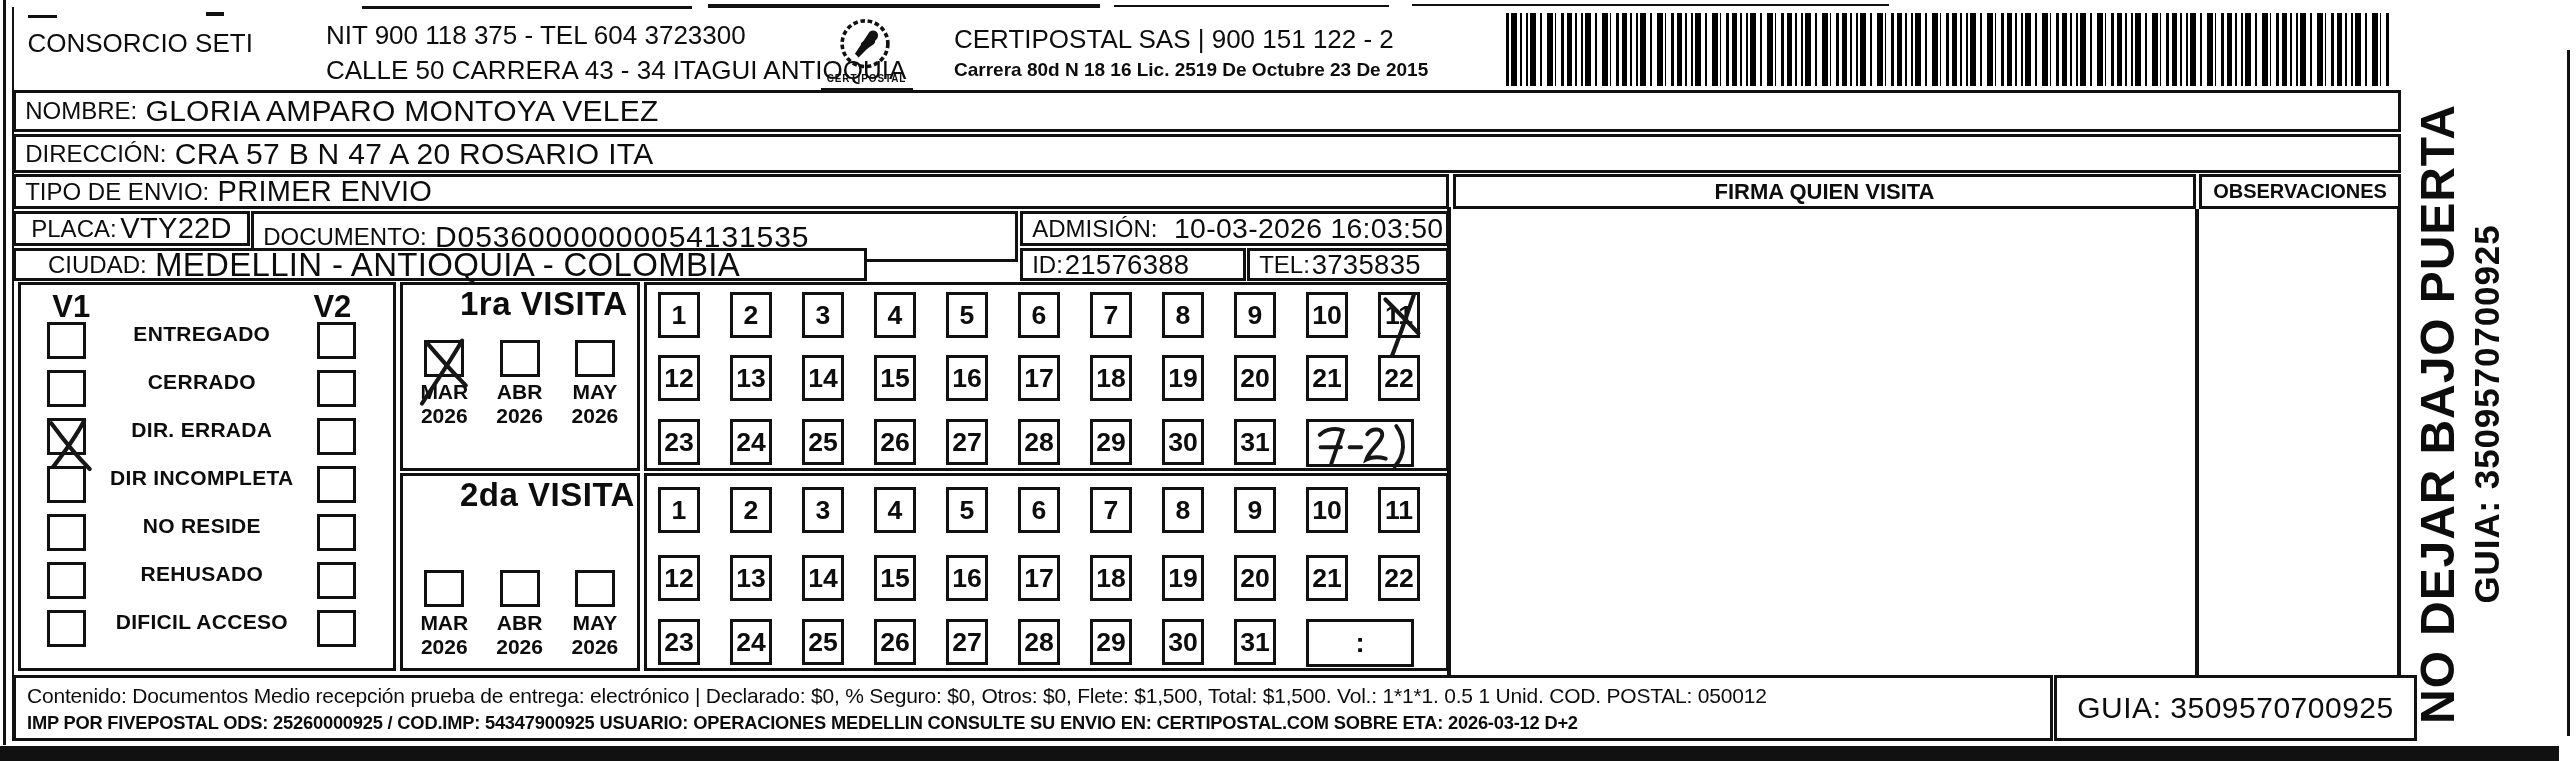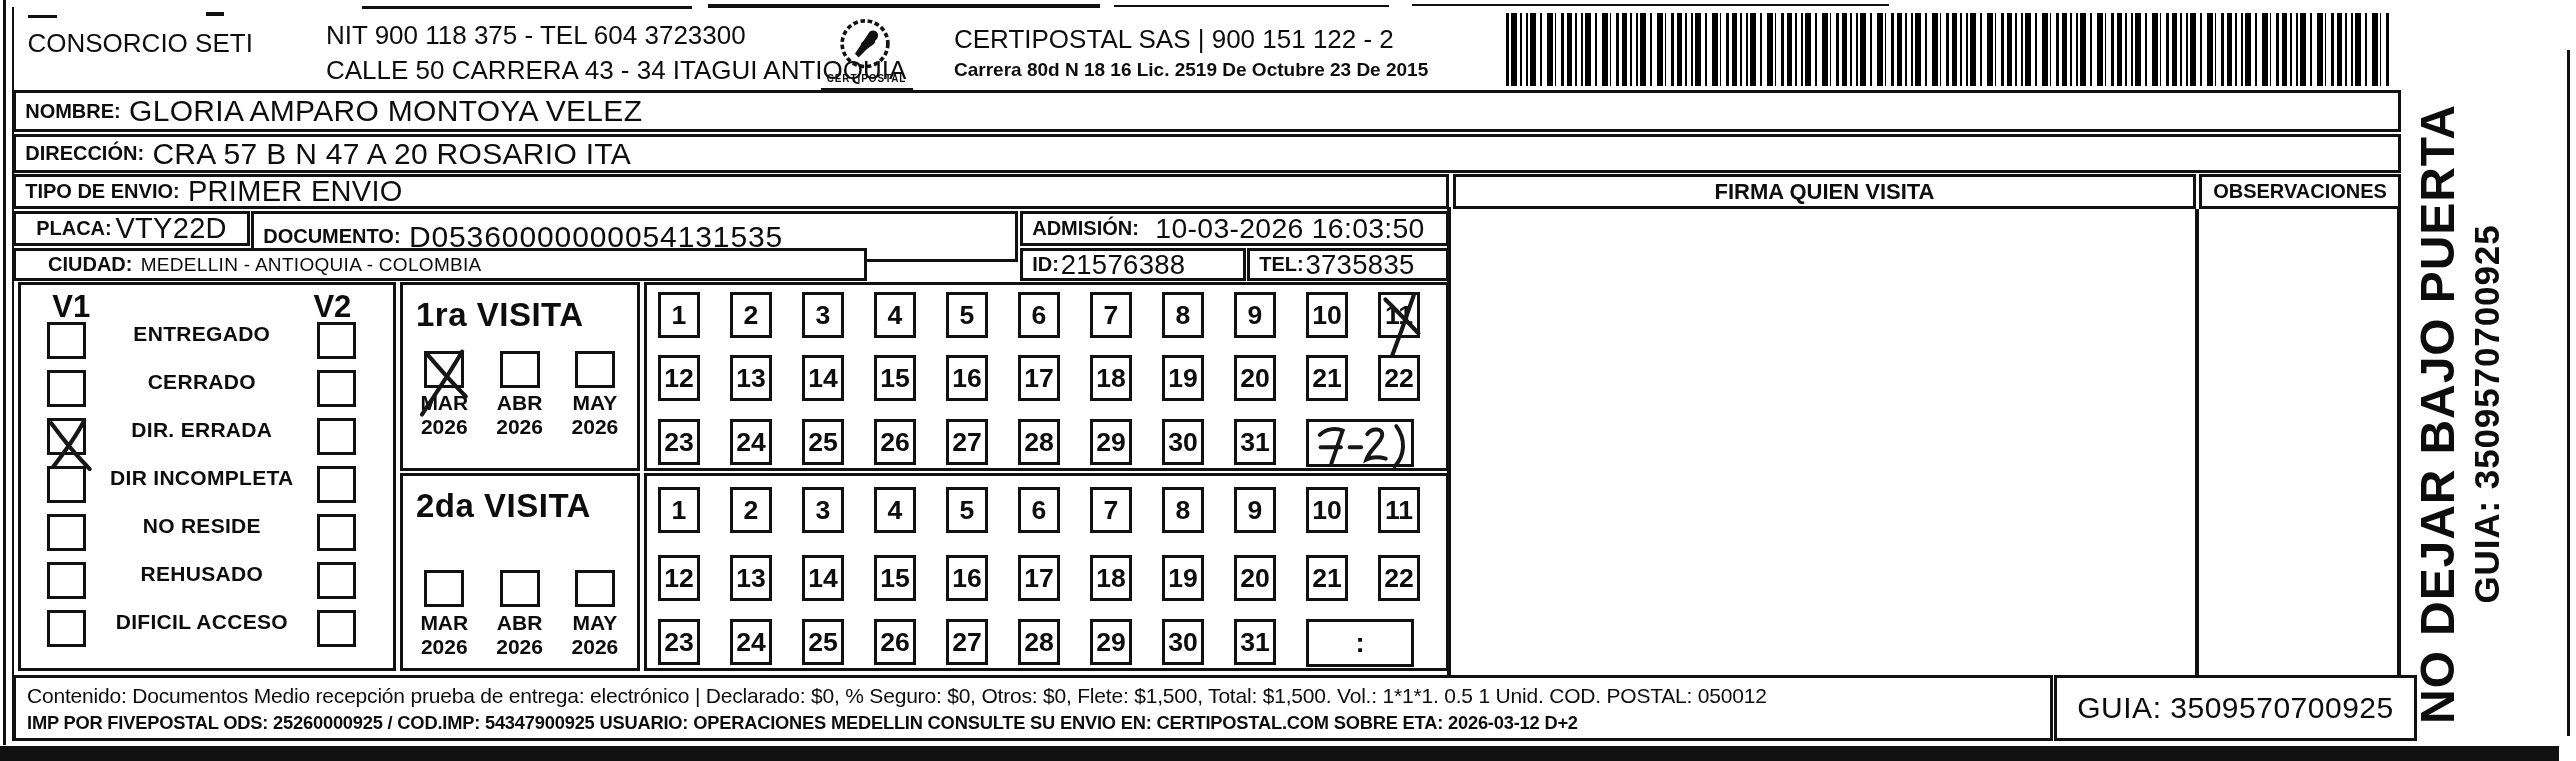--- a/index.html
+++ b/index.html
@@ -7,35 +7,35 @@
         font-family:"Liberation Sans",sans-serif;color:#0d0d0d;}
   .abs{position:absolute;}
   .art{position:absolute;background:#111;}
   
   .hdr-txt{position:absolute;white-space:nowrap;}
   .barcode{position:absolute;left:1506px;top:13px;width:886px;height:73px;
     background:repeating-linear-gradient(90deg,#000 0 2.8px,#fff 2.8px 5.5px,#000 5.5px 11px,#fff 11px 13.8px,#000 13.8px 15.6px,#fff 15.6px 20px,#000 20px 22px,#fff 22px 24px,#000 24px 30px,#fff 30px 34px,#000 34px 36px,#fff 36px 41px,#000 41px 47px,#fff 47px 49px,#000 49px 50px,#fff 50px 55px);}
   
   .cell{position:absolute;border:3.7px solid #111;background:#fff;box-sizing:border-box;
         display:flex;align-items:center;padding:0 9.2px;white-space:nowrap;overflow:visible;}
-  .lab{font-weight:bold;font-size:20px;}
+  .lab{font-weight:normal;font-size:24px;}
   .val{font-size:30px;margin-left:8.3px;letter-spacing:0.3px;}
   .hdcell{justify-content:center;font-weight:bold;}
   
   .panel{position:absolute;border:3.7px solid #111;box-sizing:border-box;background:#fff;}
   .vhdr{position:absolute;top:3.7px;font-weight:bold;font-size:31px;}
   .srows{position:absolute;left:0;top:37px;right:0;}
   .srow{display:flex;align-items:flex-start;height:48px;}
   .cbox{width:39px;height:37px;border:3.7px solid #111;box-sizing:border-box;position:relative;background:#fff;flex:none;}
   .srow .cbox:first-child{margin-left:26px;}
   .srow .cbox:last-child{margin-right:37px;}
   .slabel{flex:1;text-align:center;font-weight:bold;font-size:21px;letter-spacing:0.3px;}
   
   .visit{position:absolute;border:3.7px solid #111;box-sizing:border-box;background:#fff;display:flex;flex-direction:column;}
-  .vtitle{font-weight:bold;font-size:33px;padding:11px 0 0 13px;letter-spacing:0.5px;}
+  .vtitle{font-weight:bold;font-size:33px;padding:0 0 0 13px;letter-spacing:0.5px;margin-left:44px;}
   .mrow{display:flex;gap:7.3px;padding-left:7.3px;}
   .v1st .mrow{margin-top:16.5px;}
   .v2nd .mrow{margin-top:auto;margin-bottom:9.2px;}
   .mcol{width:68px;text-align:center;}
   .mcol .cbox{margin:0 auto 3.7px auto;width:40px;height:37px;}
   .mlab{font-weight:bold;font-size:21px;line-height:24px;}
   
   .grid{position:absolute;border:3.7px solid #111;box-sizing:border-box;background:#fff;}
   .drow{position:absolute;left:11px;display:flex;gap:30px;}
   .dbox{width:42px;height:46px;border:3.7px solid #111;box-sizing:border-box;position:relative;
@@ -111,21 +111,21 @@
   <div class="cell" style="left:251px;top:211px;width:767px;height:51px;">
     <span class="lab">DOCUMENTO:</span>
     <span class="val" style="letter-spacing:0.9px;">D05360000000054131535</span>
   </div>
   <div class="cell" style="left:1020px;top:211px;width:429px;height:35px;">
     <span class="lab">ADMISIÓN:</span>
     <span class="val" style="font-size:28.4px;margin-left:16.5px;">10-03-2026 16:03:50</span>
   </div>
   <div class="cell" style="left:13px;top:248px;width:854px;height:33px;padding-left:32px;">
     <span class="lab">CIUDAD:</span>
-    <span class="val" style="font-size:19px;">MEDELLIN - ANTIOQUIA - COLOMBIA</span>
+    <span class="val" style="font-size:33px;">MEDELLIN - ANTIOQUIA - COLOMBIA</span>
   </div>
   <div class="cell" style="left:1020px;top:248px;width:226px;height:33px;">
     <span class="lab">ID:</span>
     <span class="val" style="font-size:27.5px;margin-left:1.8px;">21576388</span>
   </div>
   <div class="cell" style="left:1247px;top:248px;width:202px;height:33px;">
     <span class="lab">TEL:</span>
     <span class="val" style="font-size:27.5px;margin-left:1.8px;">3735835</span>
   </div>
 

